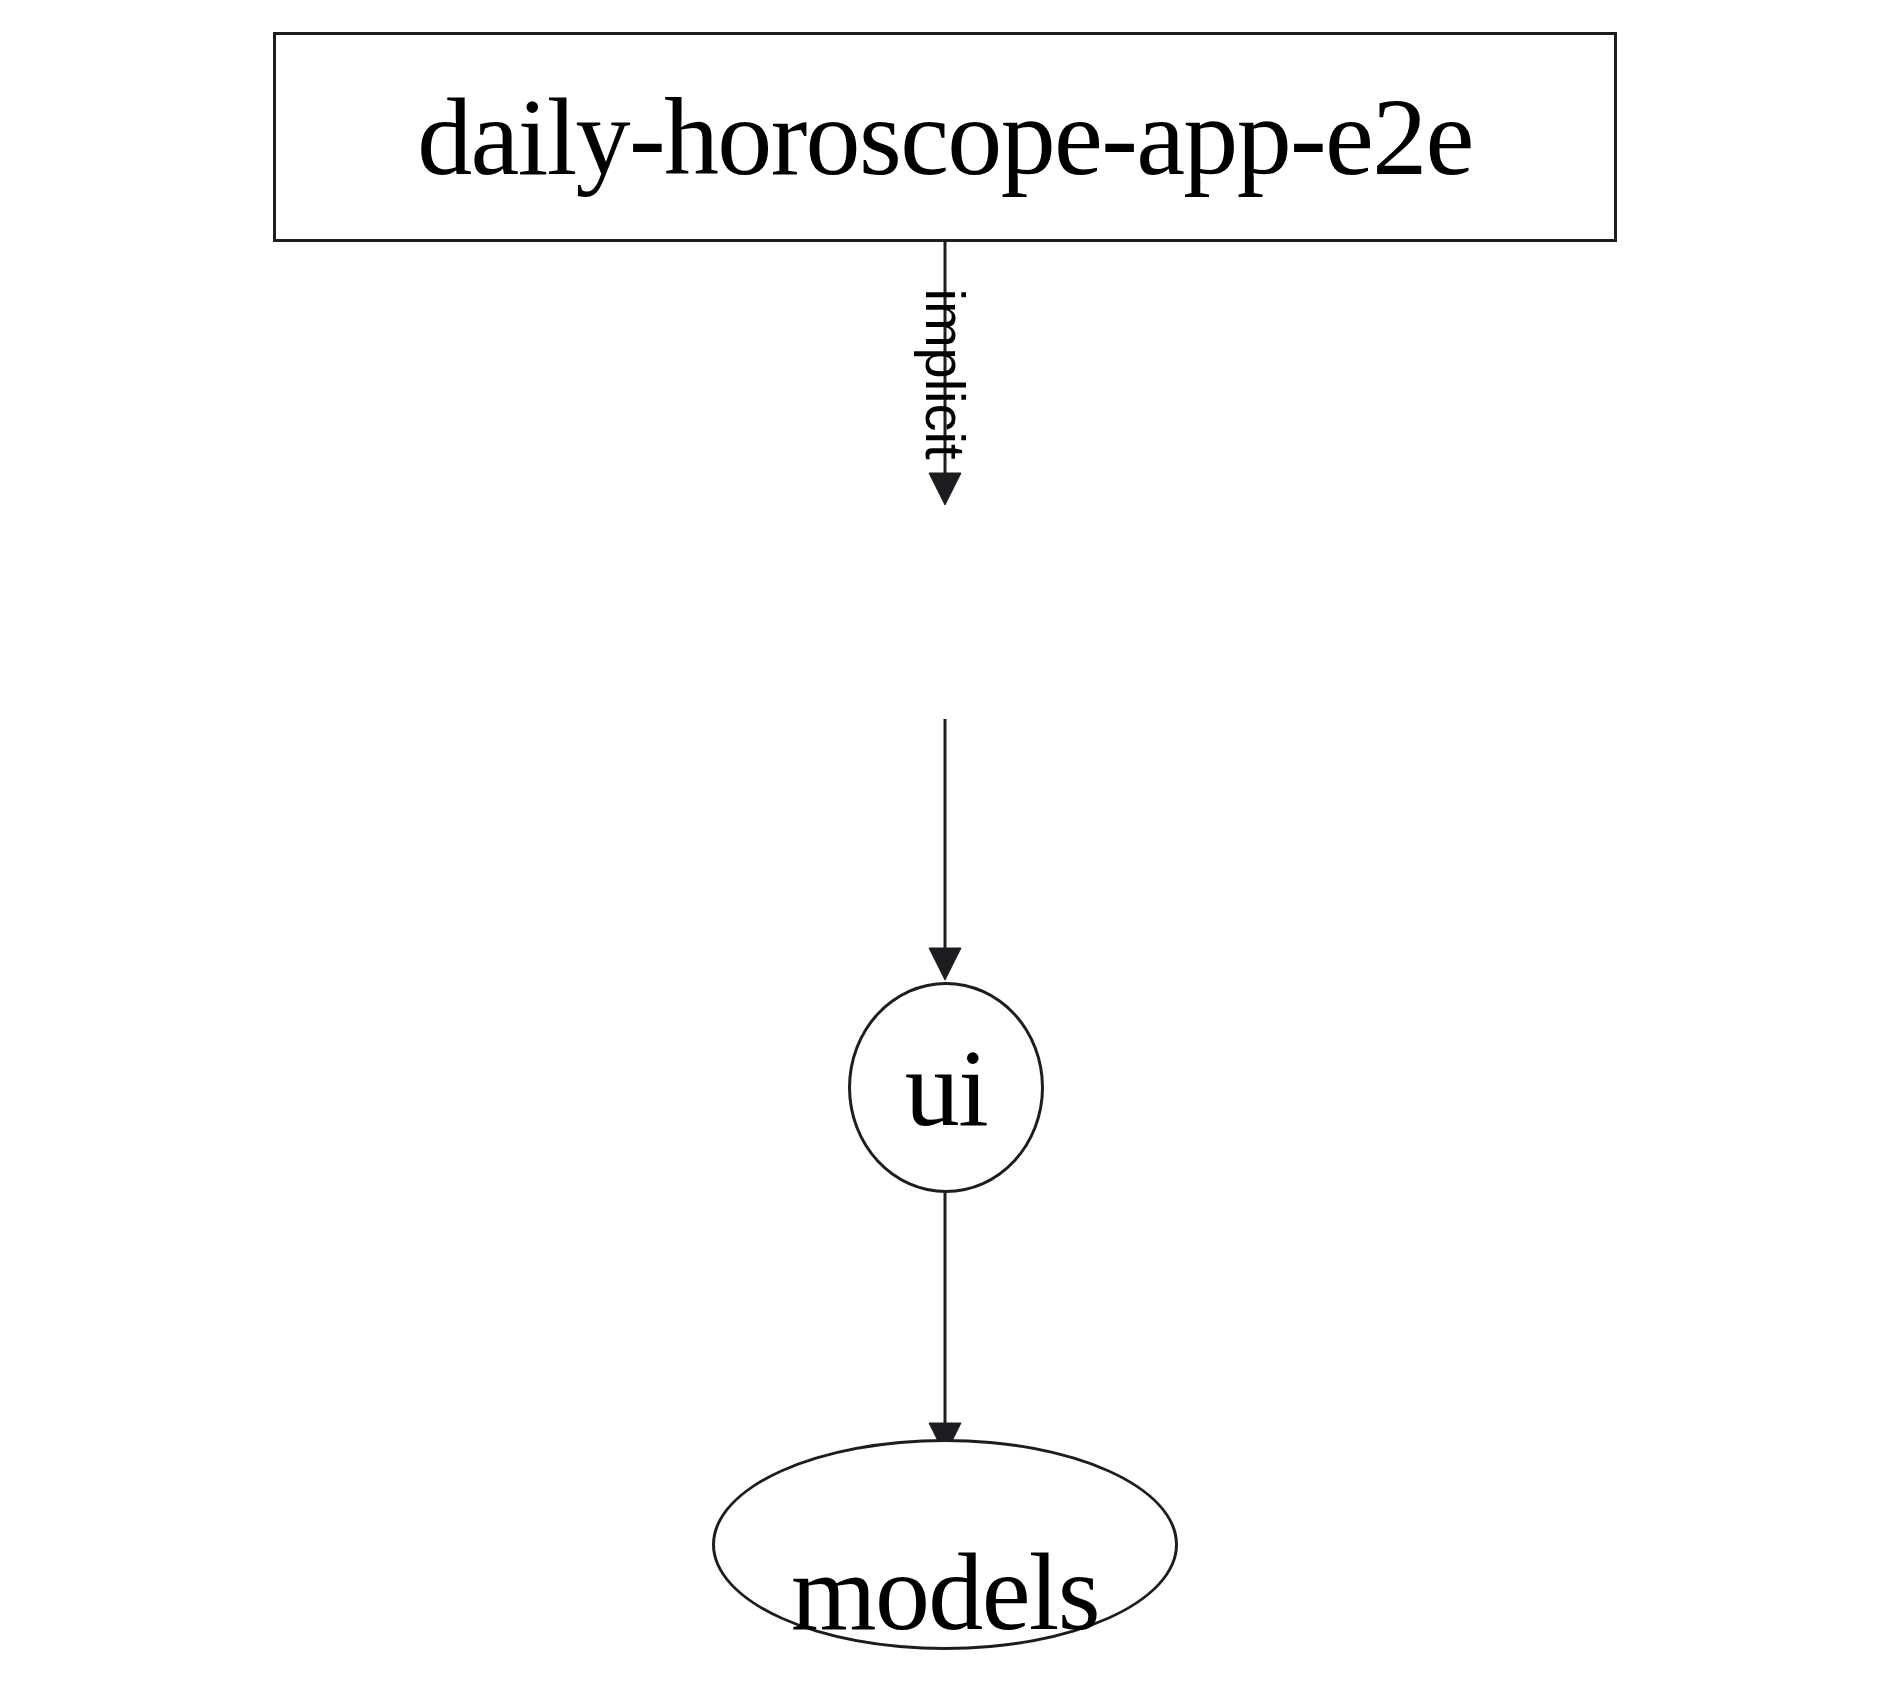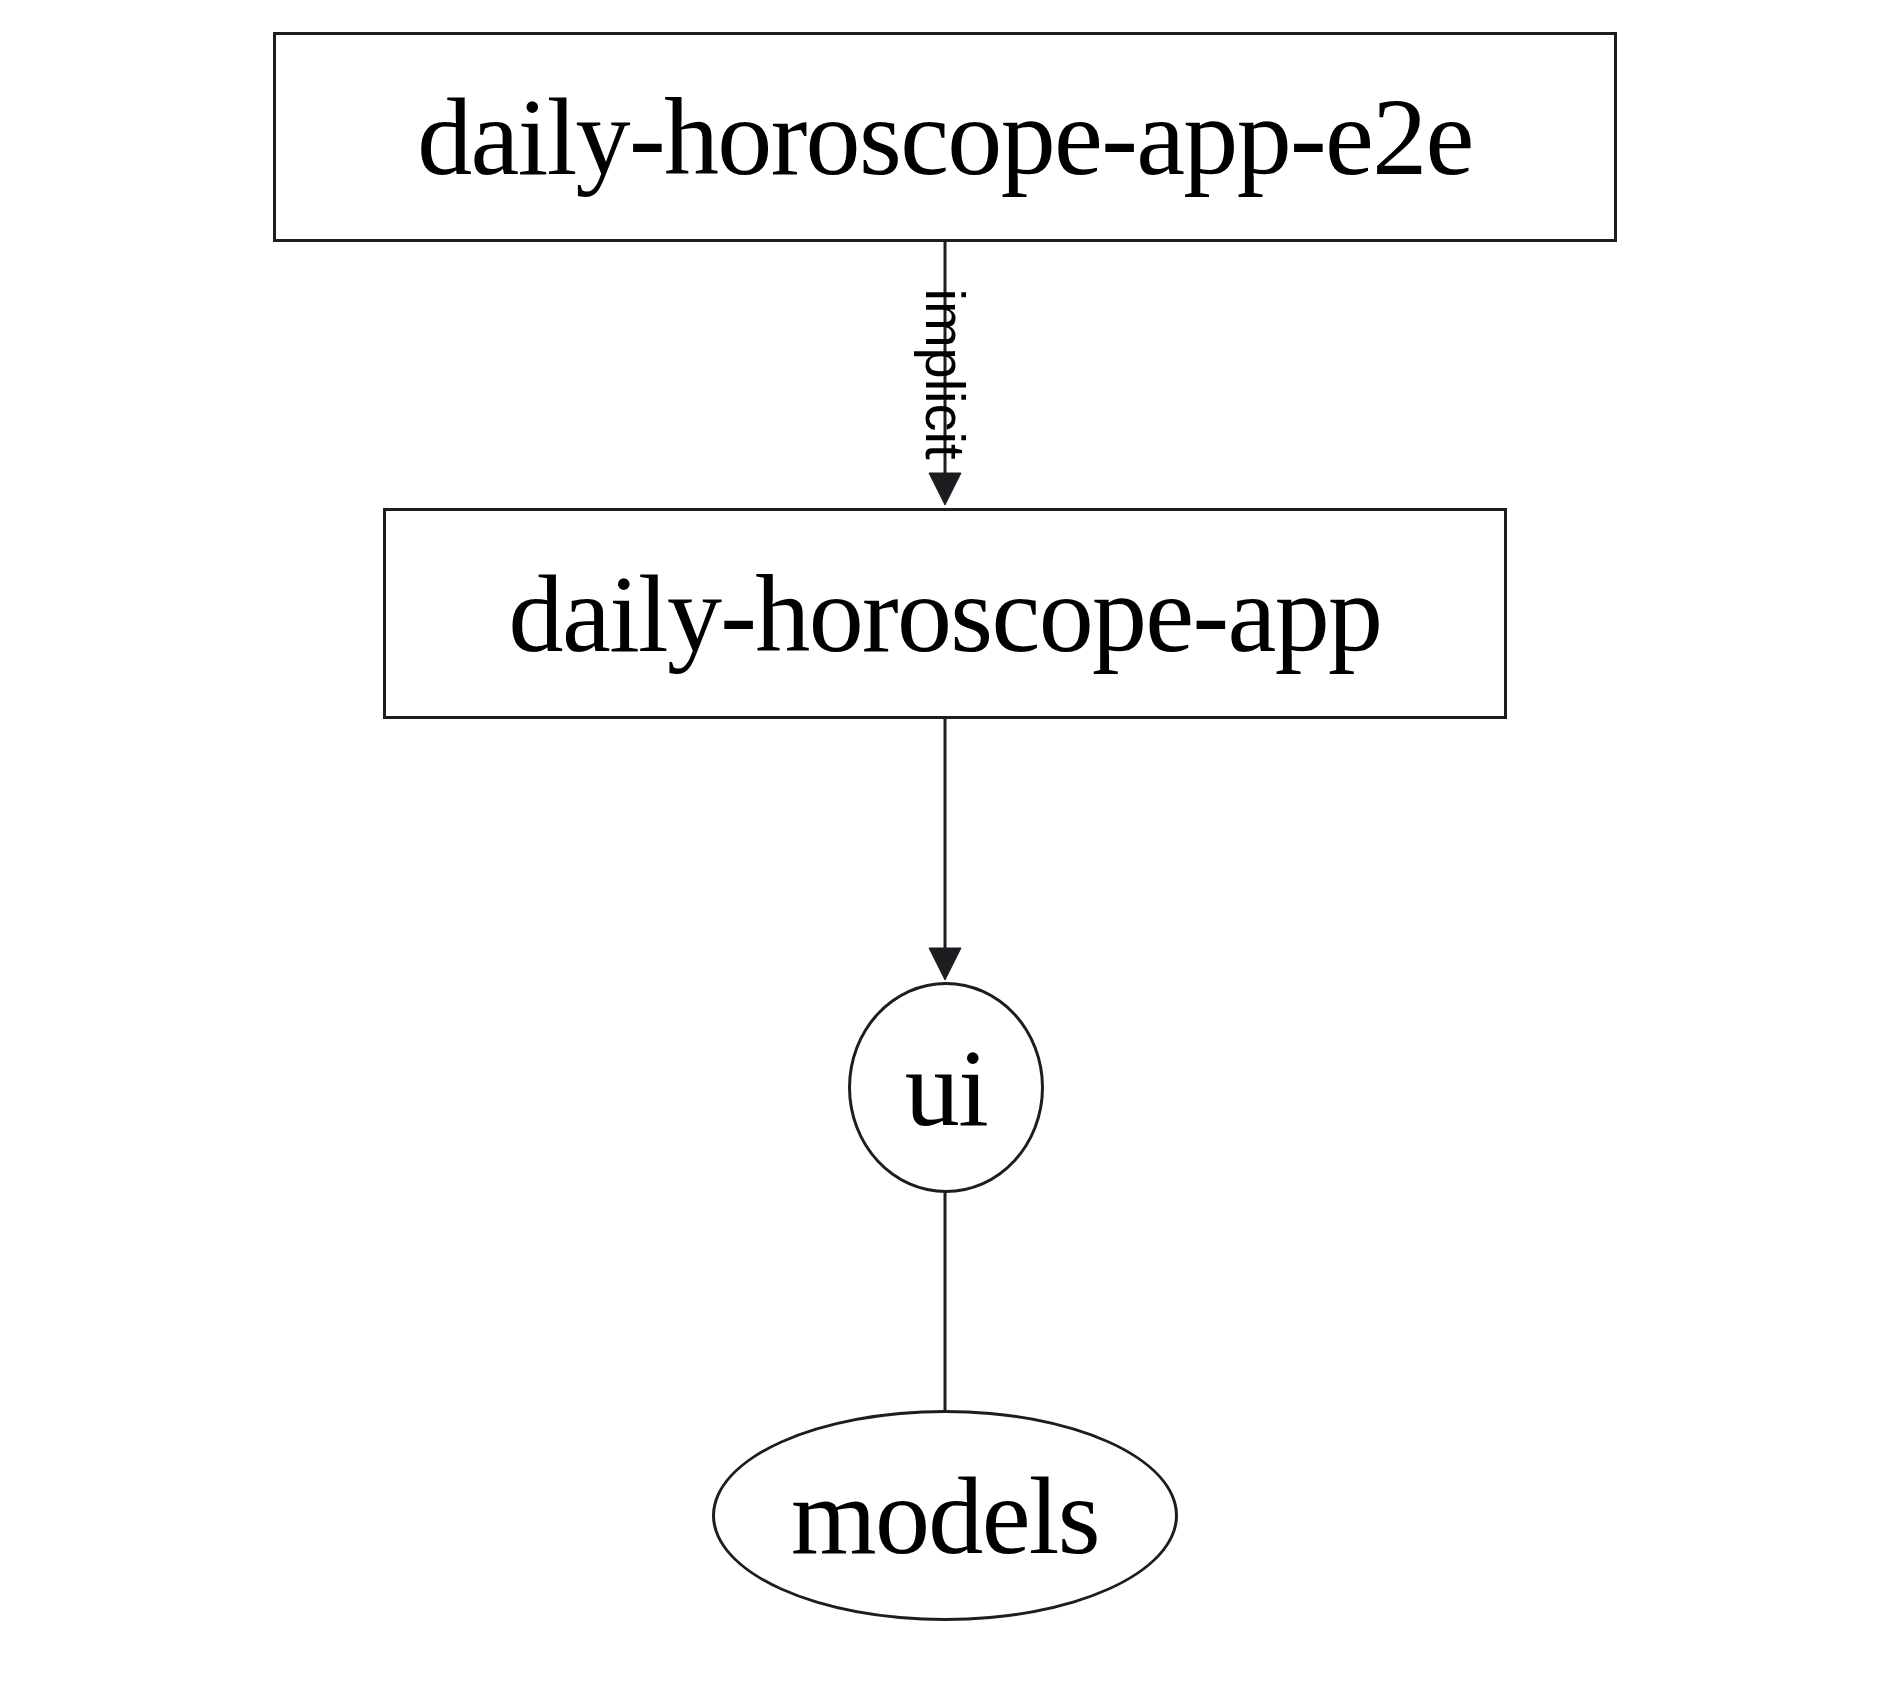--- a/index.html
+++ b/index.html
@@ -53,21 +53,21 @@
     font-size: 110px;
     line-height: 1;
     white-space: nowrap;
     letter-spacing: -0.015em;
     color: var(--text);
   }
   .node.rect1 { left: 273px; top: 32px;  width: 1344px; height: 210px; }
   .node.rect2 { left: 383px; top: 508px; width: 1124px; height: 211px; }
   .node.ellipse { border-radius: 50%; }
   .node.ellipse-ui     { left: 848px; top: 982px;  width: 196px; height: 211px; }
-  .node.ellipse-models { left: 712px; top: 1410px; width: 466px; height: 211px; }
+  .node.ellipse-models { left: 712px; top: 1439px; width: 466px; height: 211px; align-items: flex-end; }
   .edge-label {
     position: absolute;
     left: 945px;
     top: 374px;
     transform: translate(-50%, -50%) rotate(90deg);
     font-size: 56px;
     line-height: 1;
     white-space: nowrap;
     color: var(--text);
     z-index: 3;
@@ -93,23 +93,20 @@
       <polygon points="945,1455 929,1423 961,1423"></polygon>
     </g>
   </svg>
 
   <div class="edge-label">implicit</div>
 
   <div class="node rect1">
     <span class="node-label">daily-horoscope-app-e2e</span>
   </div>
 
-  <div class="node rect2">
-    <span class="node-label">daily-horoscope-app</span>
-  </div>
 
   <div class="node ellipse ellipse-ui">
     <span class="node-label">ui</span>
   </div>
 
   <div class="node ellipse ellipse-models">
     <span class="node-label">models</span>
   </div>
 
 </div>

